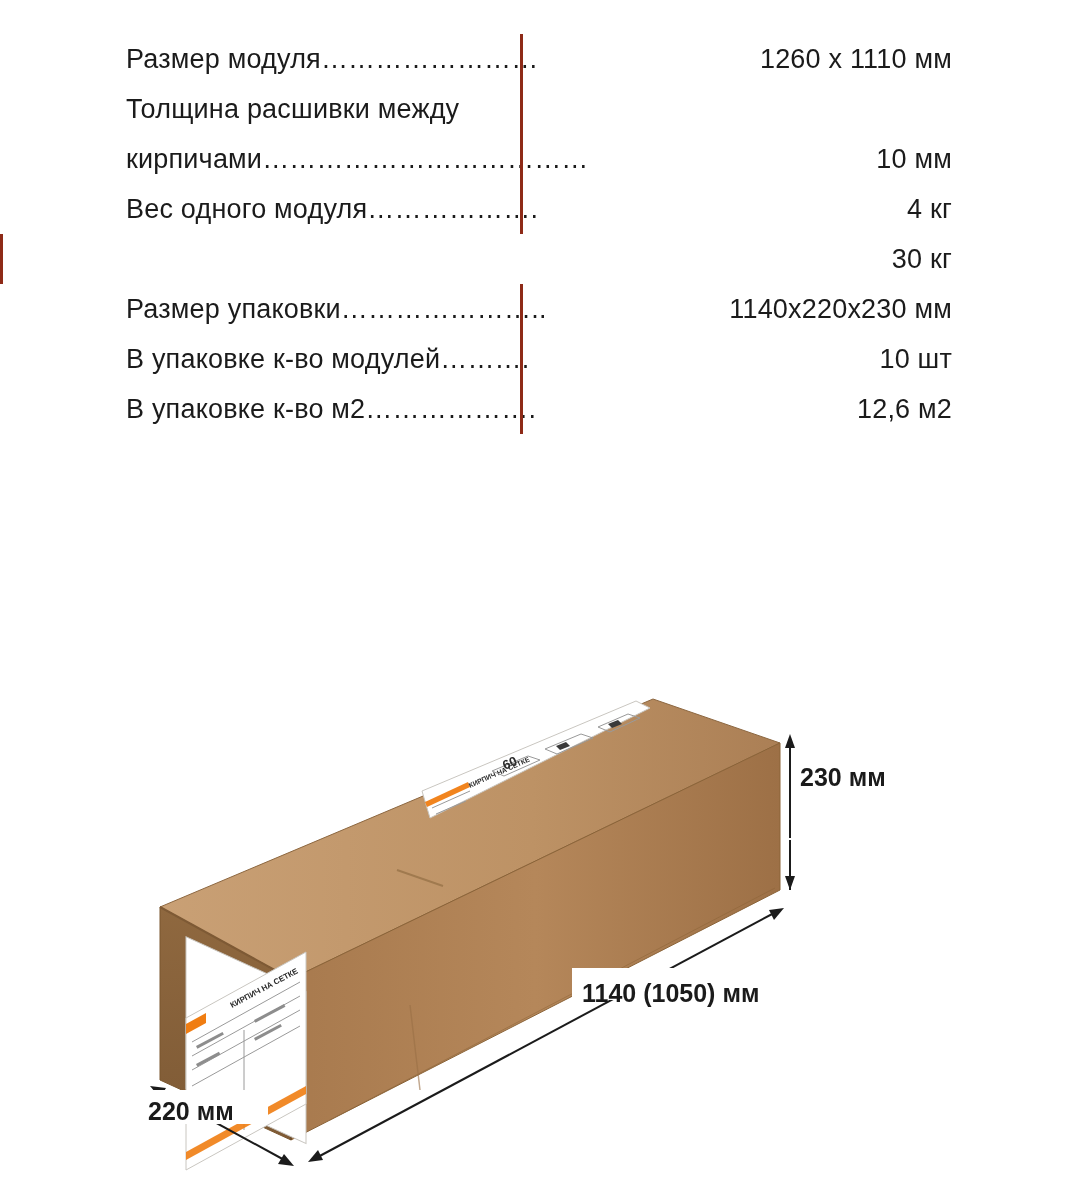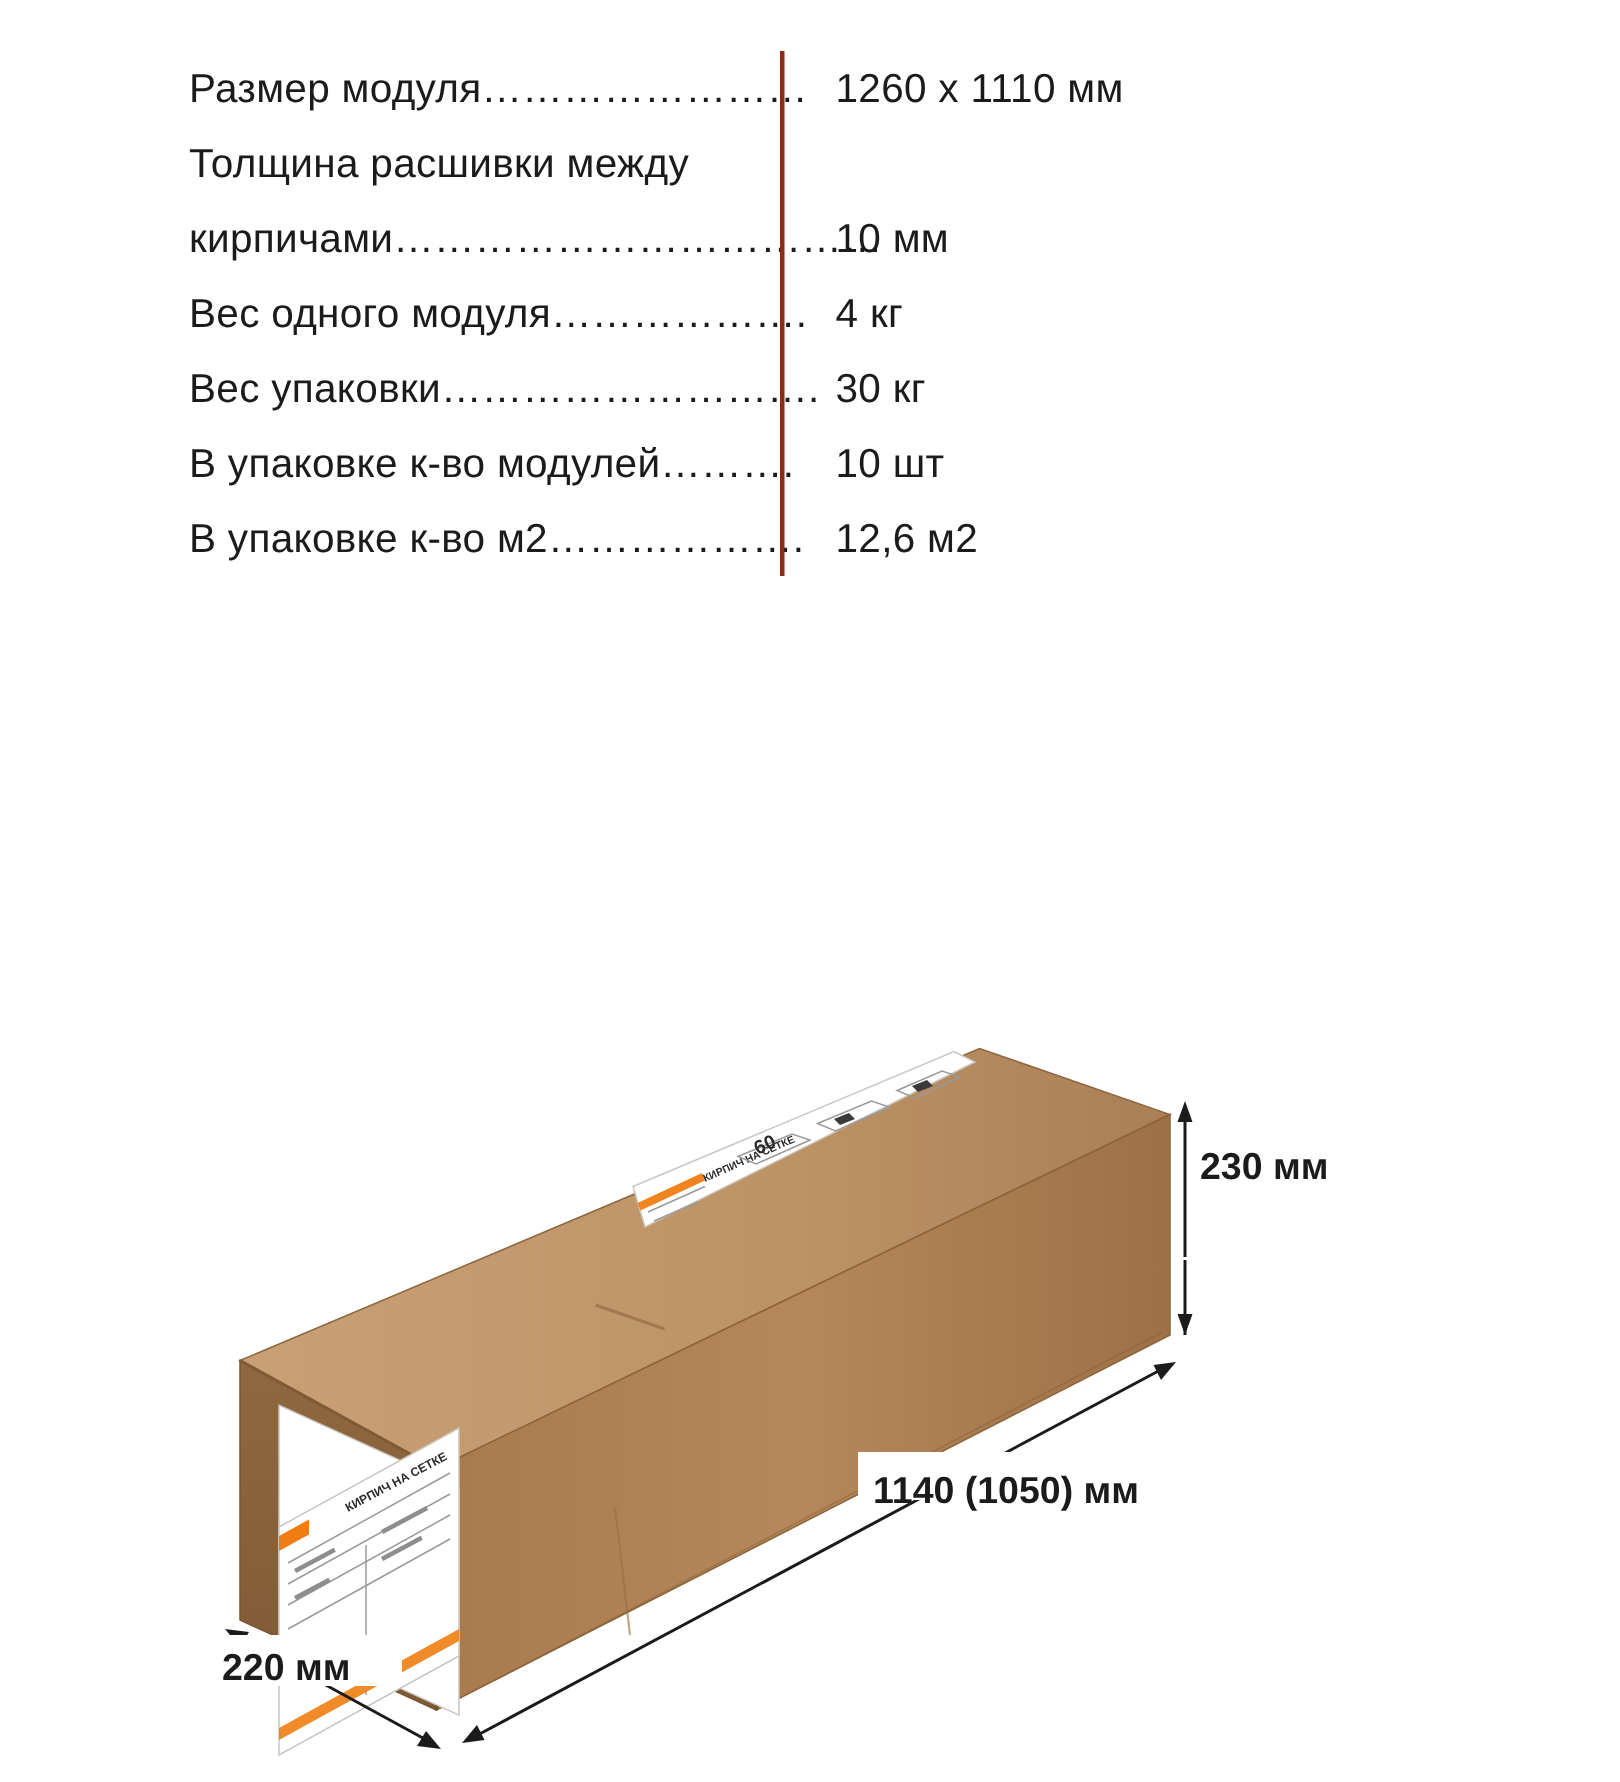--- a/index.html
+++ b/index.html
@@ -45,20 +45,21 @@
   }
   .spec-value-col {
     flex: 1;
     padding-left: 34px;
     box-sizing: border-box;
     font-size: 27px;
     line-height: 50px;
     letter-spacing: 0.2px;
     color: #1b1b1b;
     white-space: pre;
+    text-align: right;
   }
   .spec-row.two-line .spec-label-col,
   .spec-row.two-line .spec-value-col {
     min-height: 100px;
   }
   .spec-row.two-line .spec-value-col {
     padding-top: 50px;
   }
 
   
@@ -108,25 +109,29 @@
   </div>
 
 
   <div class="spec-row">
     <div class="spec-label-col">Вес одного модуля……………….</div>
     <div class="spec-divider"></div>
     <div class="spec-value-col">4 кг</div>
   </div>
 
   <div class="spec-row">
-    <div class="spec-label-col">Вес упаковки……………………….</div>
     <div class="spec-divider"></div>
     <div class="spec-value-col">30 кг</div>
   </div>
 
+  <div class="spec-row">
+    <div class="spec-label-col">Размер упаковки…………………..</div>
+    <div class="spec-divider"></div>
+    <div class="spec-value-col">1140x220x230 мм</div>
+  </div>
 
   <div class="spec-row">
     <div class="spec-label-col">В упаковке к-во модулей……….</div>
     <div class="spec-divider"></div>
     <div class="spec-value-col">10 шт</div>
   </div>
 
   <div class="spec-row">
     <div class="spec-label-col">В упаковке к-во м2……………….</div>
     <div class="spec-divider"></div>

